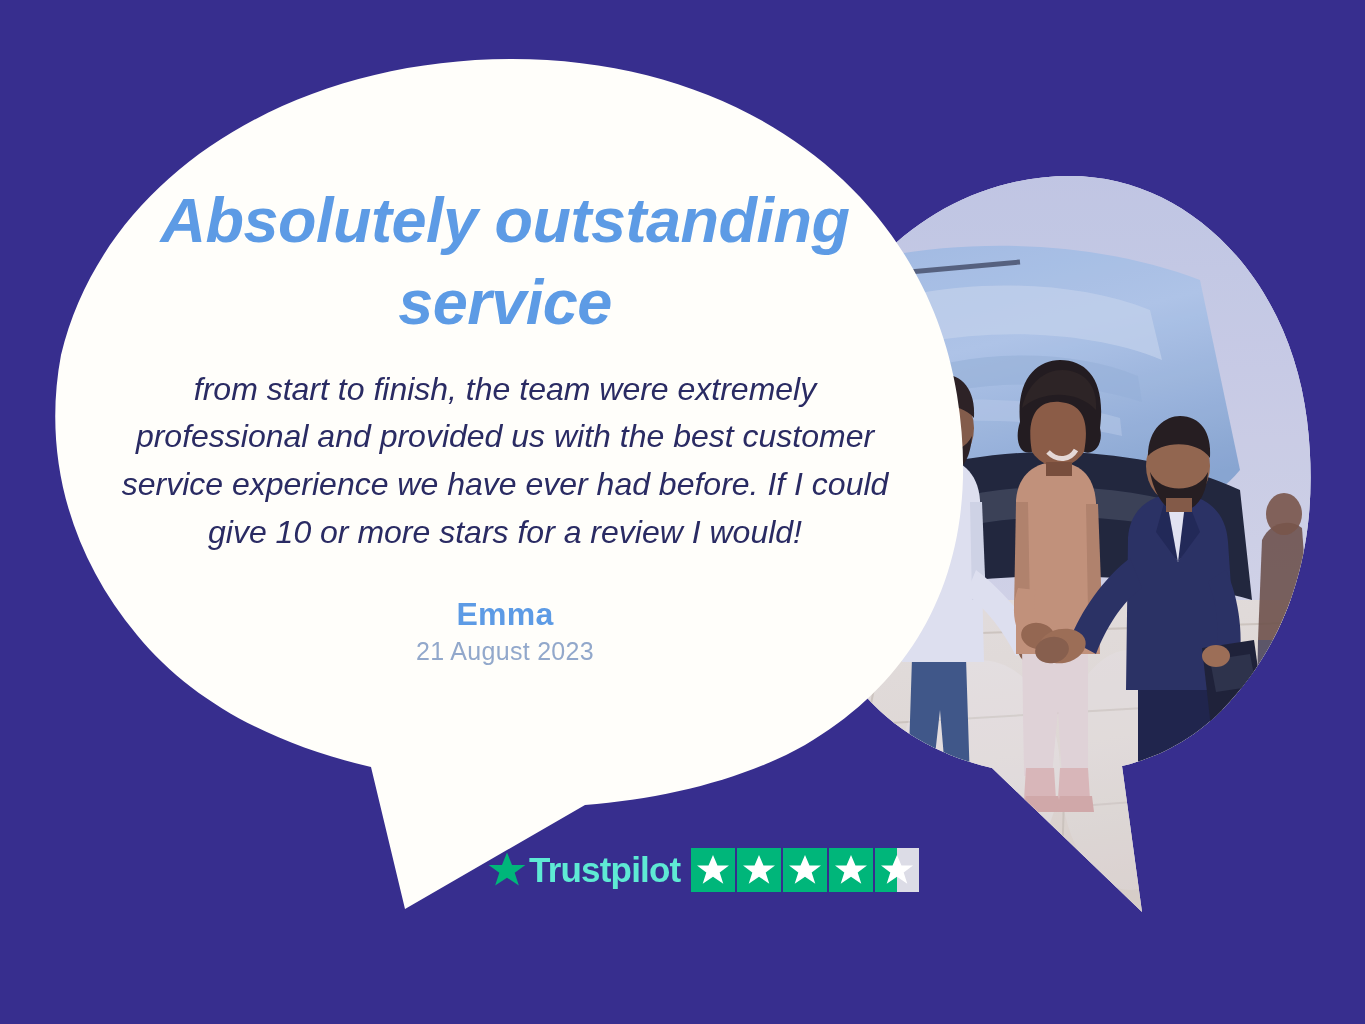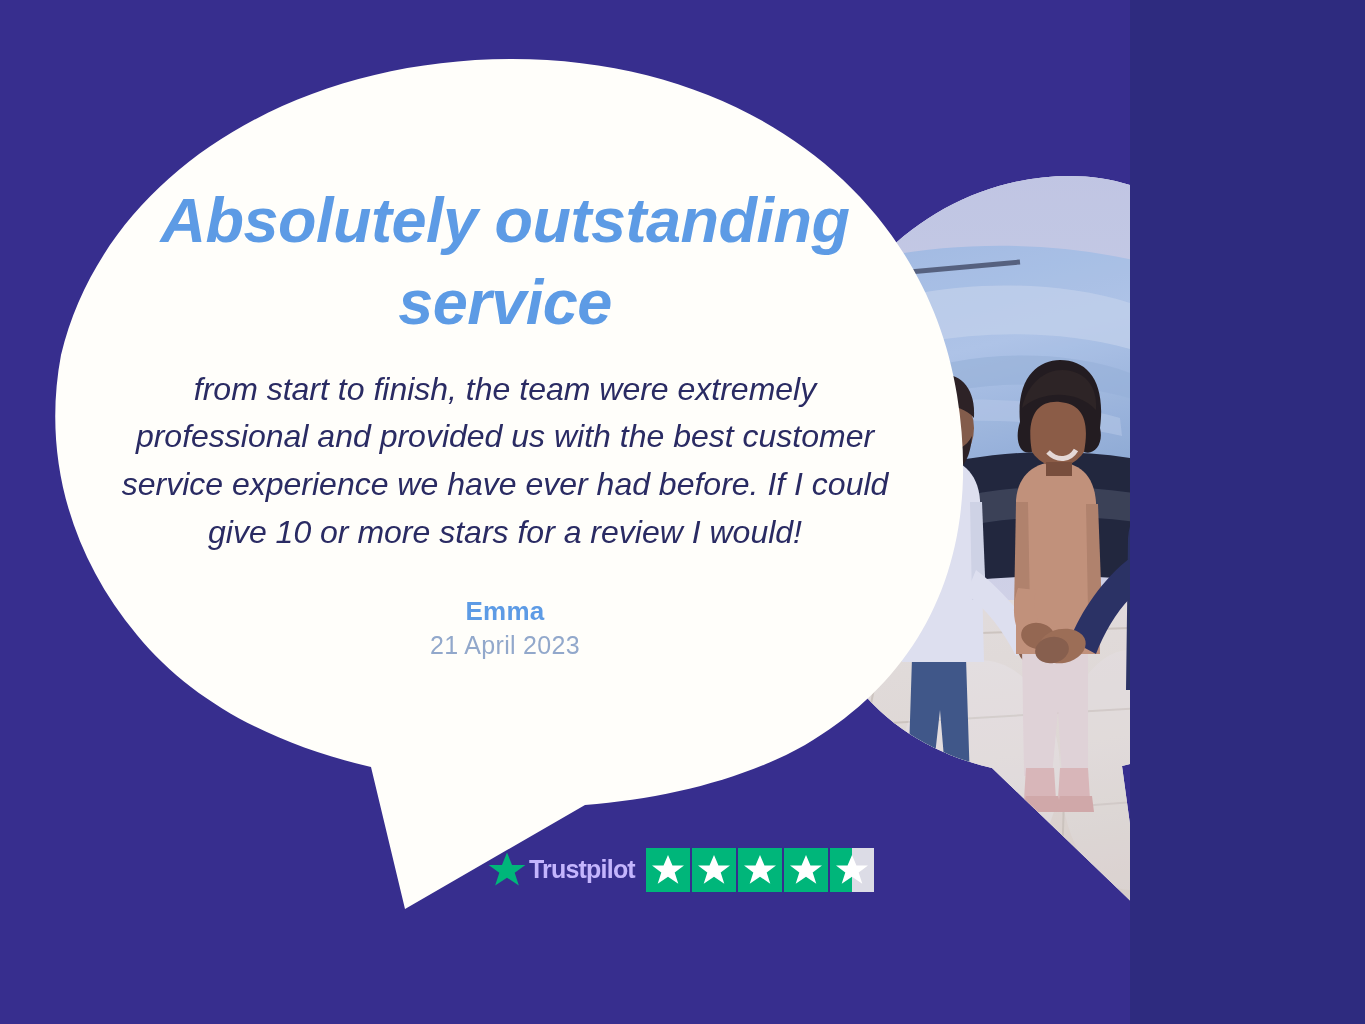--- a/index.html
+++ b/index.html
@@ -2,21 +2,21 @@
 <html><head>
 <meta charset="utf-8">
 <style>
   html, body {
     margin: 0;
     padding: 0;
     background: #2e2b7f;
   }
   #stage {
     position: relative;
-    width: 1130px;
+    width: 1365px;
     height: 1024px;
     overflow: hidden;
     background: #372E8E;
     font-family: "Liberation Sans", sans-serif;
   }
 
   
   #photo-bubble {
     position: absolute;
     left: 770px;
@@ -58,21 +58,21 @@
   #quote-body {
     font-size: 32px;
     line-height: 1.49;
     font-style: italic;
     color: #2A2B63;
     margin: 0 0 40px 0;
     padding: 0 22px;
     font-weight: 400;
   }
   #quote-author {
-    font-size: 26px;
+    font-size: 32px;
     font-weight: bold;
     color: #5D9BE5;
     margin: 0 0 4px 0;
     letter-spacing: 0.2px;
   }
   #quote-date {
     font-size: 25px;
     font-weight: 400;
     color: #92A8CB;
     margin: 0;
@@ -84,22 +84,22 @@
     position: absolute;
     left: 487px;
     top: 848px;
     display: flex;
     align-items: center;
     z-index: 6;
   }
   #tp-logo { display: flex; align-items: center; margin-right: 11px; }
   #tp-logo-star { width: 40px; height: 40px; display:block; margin-right: 2px; }
   #tp-wordmark {
-    color: #c4b5fd;
-    font-size: 25px;
+    color: #5eead4;
+    font-size: 35px;
     font-weight: bold;
     letter-spacing: -0.8px;
     line-height: 1;
     position: relative;
     top: -1px;
   }
   #tp-stars { display: flex; }
   .tp-star-box {
     width: 44px;
     height: 44px;
@@ -287,21 +287,21 @@
                C 230 690, 148 648, 92 580
                C 22 496, -2 396, 16 300
                C 60 118, 250 4, 467 4 Z" fill="#FFFEFA"></path>
     </svg>
   </div>
 
   <div id="quote-content">
     <h1 id="quote-heading">Absolutely outstanding service</h1>
     <p id="quote-body">from start to finish, the team were extremely professional and provided us with the best customer service experience we have ever had before. If I could give 10 or more stars for a review I would!</p>
     <div id="quote-author">Emma</div>
-    <div id="quote-date">21 April 2023</div>
+    <div id="quote-date">21 August 2023</div>
   </div>
 
   <div id="trustpilot">
     <div id="tp-logo">
       <svg id="tp-logo-star" viewBox="0 0 50 50" xmlns="http://www.w3.org/2000/svg">
         <polygon points="25,3 31.3,18.6 48,18.6 34.6,28.4 39.8,44.5 25,34.6 10.2,44.5 15.4,28.4 2,18.6 18.7,18.6" fill="#00B67A"></polygon>
       </svg>
       <span id="tp-wordmark">Trustpilot</span>
     </div>
     <div id="tp-stars">

